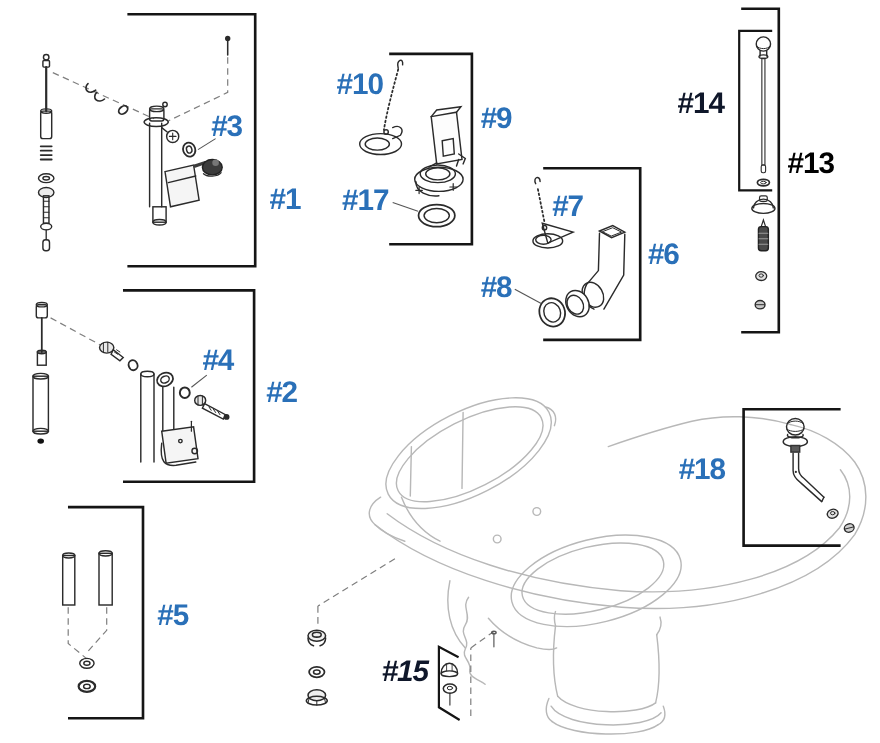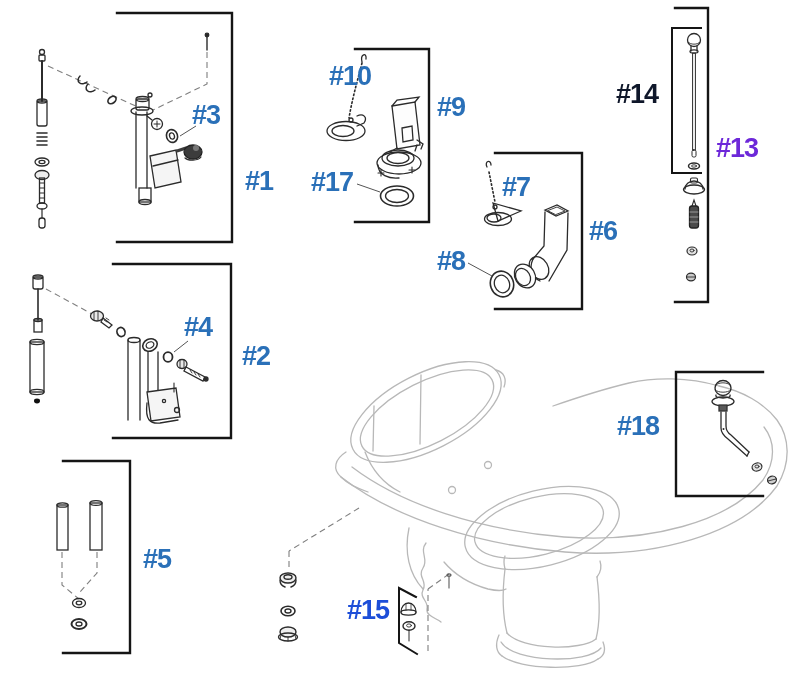--- a/index.html
+++ b/index.html
@@ -303,20 +303,20 @@
 
 <div class="callout" style="left: 245px; top: 168px; color: rgb(42, 112, 184);">#1</div>
 <div class="callout" style="left: 242px; top: 343px; color: rgb(42, 112, 184);">#2</div>
 <div class="callout" style="left: 192px; top: 102px; color: rgb(42, 112, 184);">#3</div>
 <div class="callout" style="left: 184px; top: 314px; color: rgb(42, 112, 184);">#4</div>
 <div class="callout" style="left: 143px; top: 546px; color: rgb(42, 112, 184);">#5</div>
 <div class="callout" style="left: 589px; top: 218px; color: rgb(42, 112, 184);">#6</div>
 <div class="callout" style="left: 502px; top: 174px; color: rgb(42, 112, 184);">#7</div>
 <div class="callout" style="left: 437px; top: 248px; color: rgb(42, 112, 184);">#8</div>
 <div class="callout" style="left: 437px; top: 94px; color: rgb(42, 112, 184);">#9</div>
-<div class="callout" style="left: 306px; top: 63px; color: rgb(42, 112, 184); margin-left: 23px;">#10</div>
+<div class="callout" style="left: 306px; top: 63px; color: rgb(42, 112, 184);">#10</div>
 <div class="callout" style="left: 311px; top: 169px; color: rgb(42, 112, 184);">#17</div>
 <div class="callout" style="left: 617px; top: 413px; color: rgb(42, 112, 184);">#18</div>
-<div class="callout" style="left: 716px; top: 135px; color: #6d28d9;">#13</div>
+<div class="callout" style="left: 716px; top: 135px; color: #000000;">#13</div>
 <div class="callout" style="left: 616px; top: 81px; color: #0f172a;">#14</div>
-<div class="callout" style="left: 347px; top: 597px; color: #1d4ed8;">#15</div>
+<div class="callout" style="left: 347px; top: 597px; color: #0f172a; font-style: italic;">#15</div>
 
 </div>
 
 </body></html>

